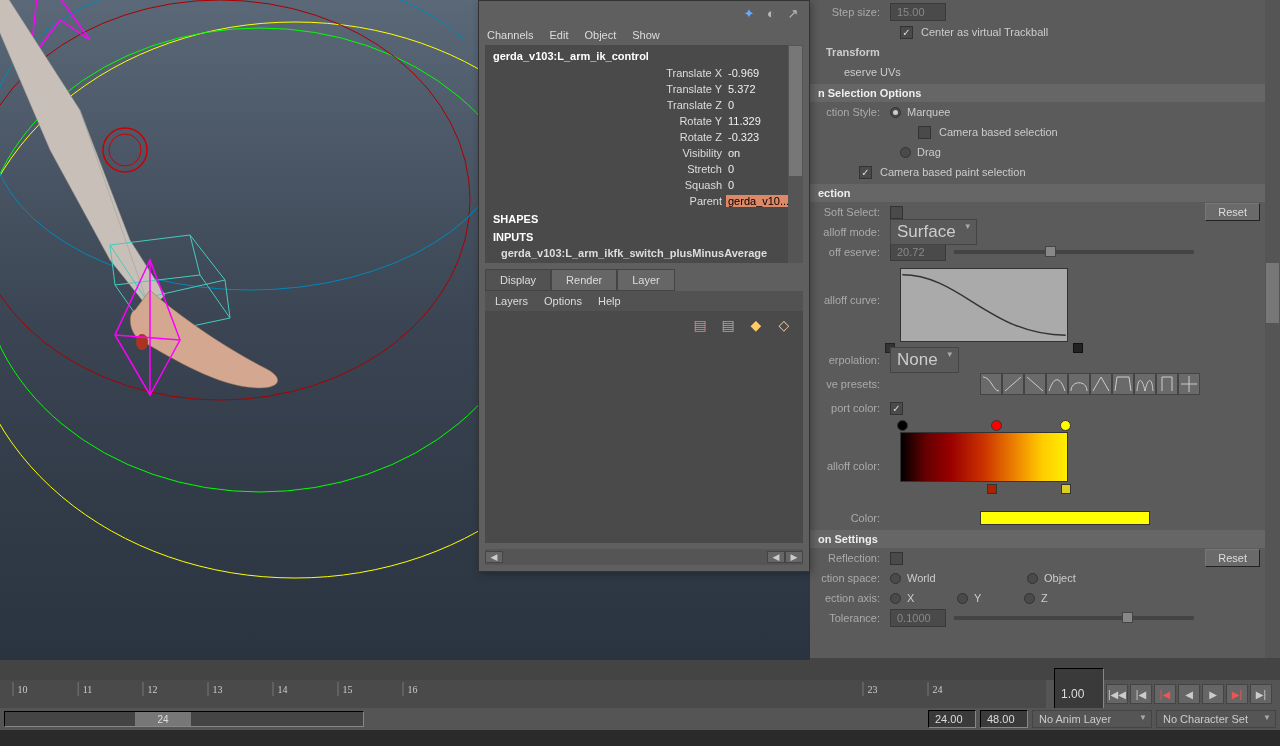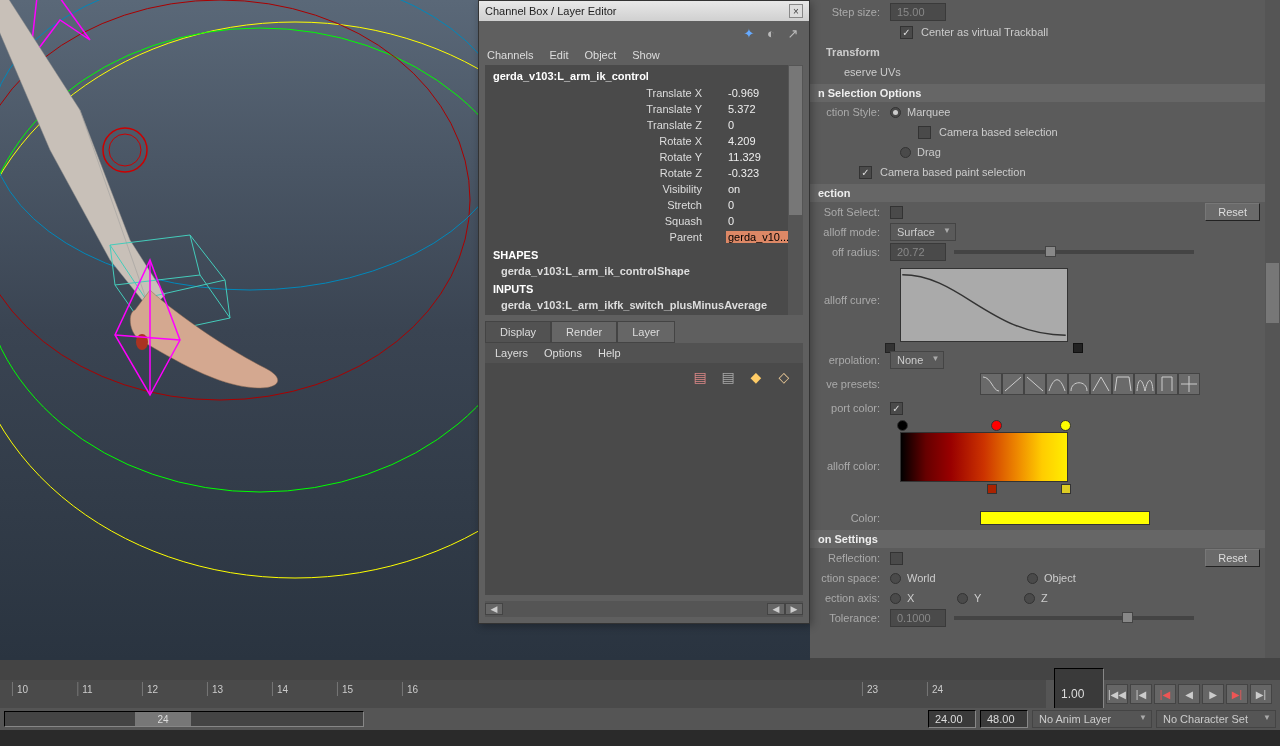--- a/index.html
+++ b/index.html
@@ -18,21 +18,21 @@
 .cb-menubar { padding: 4px 8px; display: flex; gap: 16px; color: #ddd; }
 .cb-menubar span { cursor: default; }
 .cb-content { background: #4a4a4a; margin: 0 6px 6px 6px; max-height: 256px; display: flex; }
 .cb-content-inner { flex: 1; padding: 2px 0; color: #ddd; }
 .cb-scrollbar { width: 15px; background: #555; display: flex; flex-direction: column; }
 .cb-thumb { flex: 0.6; background: #777; margin: 1px; }
 .cb-object { font-weight: bold; padding: 3px 8px; color: #fff; }
 .cb-attrs { display: flex; flex-direction: column; }
 .cb-attr-row { display: flex; height: 16px; align-items: center; }
 .cb-attr-label { flex: 1; text-align: right; padding-right: 4px; color: #ddd; font-size: 11px; }
-.cb-attr-value { width: 62px; padding: 0 2px; font-size: 11px; color: #eee; margin-left: 20px; }
+.cb-attr-value { width: 62px; padding: 0 2px; font-size: 11px; color: #eee; }
 .cb-attr-value.hl { background: #dd8866; color: #000; }
 .cb-shapes-title { font-weight: bold; padding: 4px 8px 2px; color: #fff; }
 .cb-shape { padding: 2px 16px; color: #ddd; font-weight: bold; }
 .cb-tabs { display: flex; margin: 4px 6px 0; }
 .cb-tab { padding: 4px 14px; background: #666; color: #ddd; border: 1px solid #444; cursor: pointer; font-size: 11px; text-align: center; }
 .cb-tab.active { background: #525252; }
 .cb-submenubar { padding: 4px 10px; display: flex; gap: 16px; color: #ddd; background: #525252; margin: 0 6px; }
 .cb-body { background: #4a4a4a; margin: 0 6px 6px; height: 232px; position: relative; }
 .cb-body-icons { display: flex; justify-content: flex-end; padding: 6px 10px; gap: 10px; }
 .cb-body-icon { width: 18px; height: 16px; font-size: 14px; color: #aaa; display: inline-flex; align-items: center; justify-content: center; }
@@ -46,37 +46,37 @@
 .rp-label { width: 80px; color: #aaa; text-align: right; padding-right: 10px; font-size: 11px; }
 .rp-field { background: #4a4a4a; color: #888; padding: 2px 6px; width: 56px; height: 18px; font-size: 11px; border: 1px solid #3a3a3a; }
 .rp-check { width: 13px; height: 13px; border: 1px solid #333; background: #4a4a4a; display: inline-flex; align-items: center; justify-content: center; font-size: 10px; color: #ddd; margin-right: 8px; }
 .rp-check.checked::after { content: "✓"; }
 .rp-section { background: #666; padding: 3px 8px; font-weight: bold; color: #eee; margin-top: 2px; }
 .rp-radio { width: 11px; height: 11px; border-radius: 50%; border: 1px solid #333; background: #4a4a4a; display: inline-flex; margin-right: 6px; align-items: center; justify-content: center; }
 .rp-radio.checked::after { content: ""; width: 5px; height: 5px; border-radius: 50%; background: #ccc; }
 .rp-btn { background: #6a6a6a; border: 1px outset #777; padding: 2px 12px; color: #ddd; cursor: pointer; font-size: 11px; }
 .rp-slider { flex: 1; height: 4px; background: #444; position: relative; margin: 0 8px; }
 .rp-slider-thumb { position: absolute; width: 11px; height: 11px; background: #888; border: 1px solid #444; top: -4px; }
-.rp-dropdown { background: #5a5a5a; border: 1px solid #444; padding: 2px 20px 2px 6px; color: #ccc; position: relative; font-size: 11px; }
+.rp-dropdown { background: #5a5a5a; border: 1px solid #444; padding: 2px 20px 2px 6px; color: #ccc; position: relative; font-size: 17px; }
 .rp-dropdown::after { content: "▼"; position: absolute; right: 4px; font-size: 8px; color: #aaa; }
 .rp-curve { width: 168px; height: 74px; background: #aaa; border: 1px solid #333; margin-left: 90px; position: relative; }
 .rp-curve svg { width: 100%; height: 100%; }
 .rp-curve-h1 { position: absolute; left: -16px; bottom: -12px; width: 10px; height: 10px; background: #333; border: 1px solid #222; }
 .rp-curve-h2 { position: absolute; right: -16px; bottom: -12px; width: 10px; height: 10px; background: #222; border: 1px solid #111; }
 .rp-presets { display: flex; gap: 0; margin-left: 90px; }
 .rp-preset { width: 22px; height: 22px; border: 1px solid #444; background: #6a6a6a; position: relative; cursor: pointer; }
 .rp-colorgrad { width: 168px; height: 50px; margin-left: 90px; background: linear-gradient(90deg, #000 0%, #200 5%, #660000 15%, #990000 30%, #cc3300 50%, #ee8800 70%, #ffcc00 85%, #ffee00 100%); border: 1px solid #333; position: relative; }
 .rp-cg-dot { position: absolute; width: 11px; height: 11px; border-radius: 50%; top: -13px; border: 1px solid #333; }
 .rp-cg-sq { position: absolute; width: 10px; height: 10px; bottom: -13px; border: 1px solid #333; }
 .rp-colorswatch { width: 170px; height: 14px; background: #ffff00; border: 1px solid #333; margin-left: 90px; }
 
 
 .timeline { position: absolute; left: 0; bottom: 38px; right: 0; height: 28px; background: #555; display: flex; align-items: center; }
 .tl-ruler { flex: 1; position: relative; height: 100%; background: #4a4a4a; display: flex; }
-.tl-tick { position: absolute; top: 2px; font-size: 10px; color: #ccc; transform: translateX(-50%); border-left: 1px solid #777; height: 14px; padding-top: 2px; padding-left: 4px; }
+.tl-tick { position: absolute; top: 2px; font-size: 10px; color: #ccc; transform: translateX(-50%); border-left: 1px solid #777; height: 14px; padding-top: 2px; padding-left: 4px; font-family: Liberation Serif, serif; }
 .tl-controls { display: flex; align-items: center; gap: 2px; padding: 0 8px; }
 .tl-field { background: #3a3a3a; border: 1px inset #333; color: #ddd; padding: 18px 6px; width: 50px; font-size: 12px; }
 .tl-btn { width: 22px; height: 20px; background: #666; border: 1px solid #444; display: inline-flex; align-items: center; justify-content: center; color: #ccc; font-size: 10px; cursor: pointer; }
 
 
 .rangebar { position: absolute; left: 0; bottom: 16px; right: 0; height: 22px; background: #555; display: flex; align-items: center; padding: 0 4px; gap: 4px; }
 .rb-slider { width: 360px; height: 16px; background: #444; position: relative; border: 1px inset #333; }
 .rb-handle { position: absolute; left: 130px; top: 0; height: 100%; width: 56px; background: #777; display: flex; align-items: center; justify-content: center; font-size: 10px; color: #ddd; }
 .rb-field { background: #3a3a3a; border: 1px inset #333; color: #ddd; padding: 2px 6px; width: 48px; font-size: 11px; }
 .rb-dropdown { background: #555; border: 1px solid #444; padding: 2px 18px 2px 6px; color: #ccc; position: relative; font-size: 11px; width: 120px; }
@@ -162,21 +162,21 @@
     <div class="rp-label">Soft Select:</div>
     <span class="rp-check"></span>
     <div style="flex:1"></div>
     <div class="rp-btn" style="margin-right:20px;">Reset</div>
   </div>
   <div class="rp-row">
     <div class="rp-label">alloff mode:</div>
     <div class="rp-dropdown">Surface</div>
   </div>
   <div class="rp-row">
-    <div class="rp-label">off radius:</div>
+    <div class="rp-label">off eserve:</div>
     <div class="rp-field">20.72</div>
     <div class="rp-slider" style="max-width:240px;">
         <div class="rp-slider-thumb" style="left:38%"></div>
       </div>
   </div>
   <div style="height:88px; padding-top:6px;">
     <div class="rp-label" style="position:absolute; width:80px; margin-top:26px;">alloff curve:</div>
     <div class="rp-curve">
       <svg viewBox="0 0 168 74">
           <path d="M 0 6 C 60 6 90 68 168 68" fill="none" stroke="#333" stroke-width="1.5"></path>
@@ -273,24 +273,20 @@
     <div class="rp-slider" style="max-width:240px;">
         <div class="rp-slider-thumb" style="left:70%"></div>
       </div>
   </div>
   <div class="rp-scroll">
       <div class="rp-scroll-thumb"></div>
     </div>
 </div>
 
 <div class="channel-box">
-  <div class="window-title">
-    <span>Channel Box / Layer Editor</span>
-    <span class="close">×</span>
-  </div>
   <div class="cb-icons">
     <span class="cb-icon" style="color:#6af;">✦</span>
     <span class="cb-icon">◐</span>
     <span class="cb-icon">↗</span>
   </div>
   <div class="cb-menubar">
     <span>Channels</span>
     <span>Edit</span>
     <span>Object</span>
     <span>Show</span>
@@ -305,24 +301,20 @@
           </div>
           <div class="cb-attr-row">
             <div class="cb-attr-label">Translate Y</div>
             <div class="cb-attr-value">5.372</div>
           </div>
           <div class="cb-attr-row">
             <div class="cb-attr-label">Translate Z</div>
             <div class="cb-attr-value">0</div>
           </div>
           <div class="cb-attr-row">
-            <div class="cb-attr-label">Rotate X</div>
-            <div class="cb-attr-value">4.209</div>
-          </div>
-          <div class="cb-attr-row">
             <div class="cb-attr-label">Rotate Y</div>
             <div class="cb-attr-value">11.329</div>
           </div>
           <div class="cb-attr-row">
             <div class="cb-attr-label">Rotate Z</div>
             <div class="cb-attr-value">-0.323</div>
           </div>
           <div class="cb-attr-row">
             <div class="cb-attr-label">Visibility</div>
             <div class="cb-attr-value">on</div>
@@ -334,21 +326,20 @@
           <div class="cb-attr-row">
             <div class="cb-attr-label">Squash</div>
             <div class="cb-attr-value">0</div>
           </div>
           <div class="cb-attr-row">
             <div class="cb-attr-label">Parent</div>
             <div class="cb-attr-value hl">gerda_v10...</div>
           </div>
         </div>
       <div class="cb-shapes-title">SHAPES</div>
-      <div class="cb-shape">gerda_v103:L_arm_ik_controlShape</div>
       <div class="cb-shapes-title">INPUTS</div>
       <div class="cb-shape">gerda_v103:L_arm_ikfk_switch_plusMinusAverage</div>
     </div>
     <div class="cb-scrollbar">
         <div class="cb-thumb"></div>
         <div style="flex:0.4"></div>
       </div>
   </div>
   <div class="cb-tabs">
     <div class="cb-tab active">Display</div>

